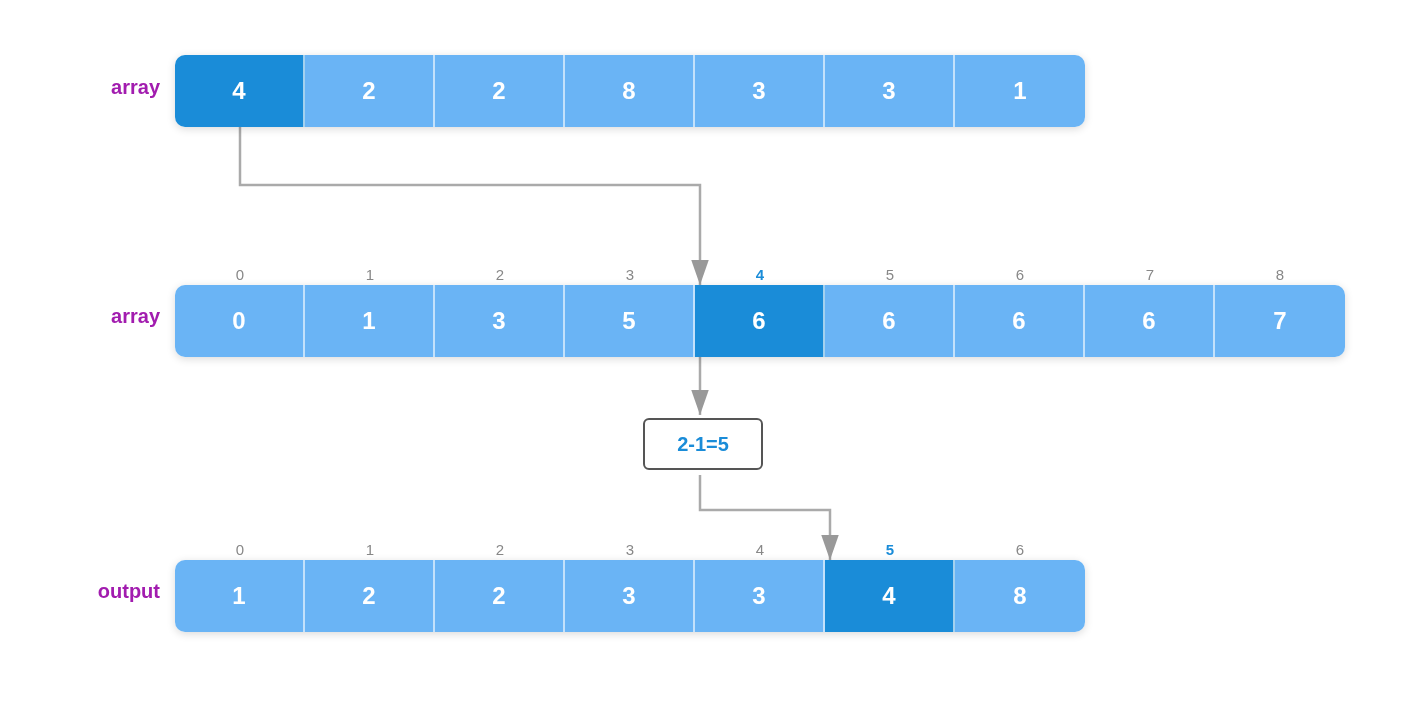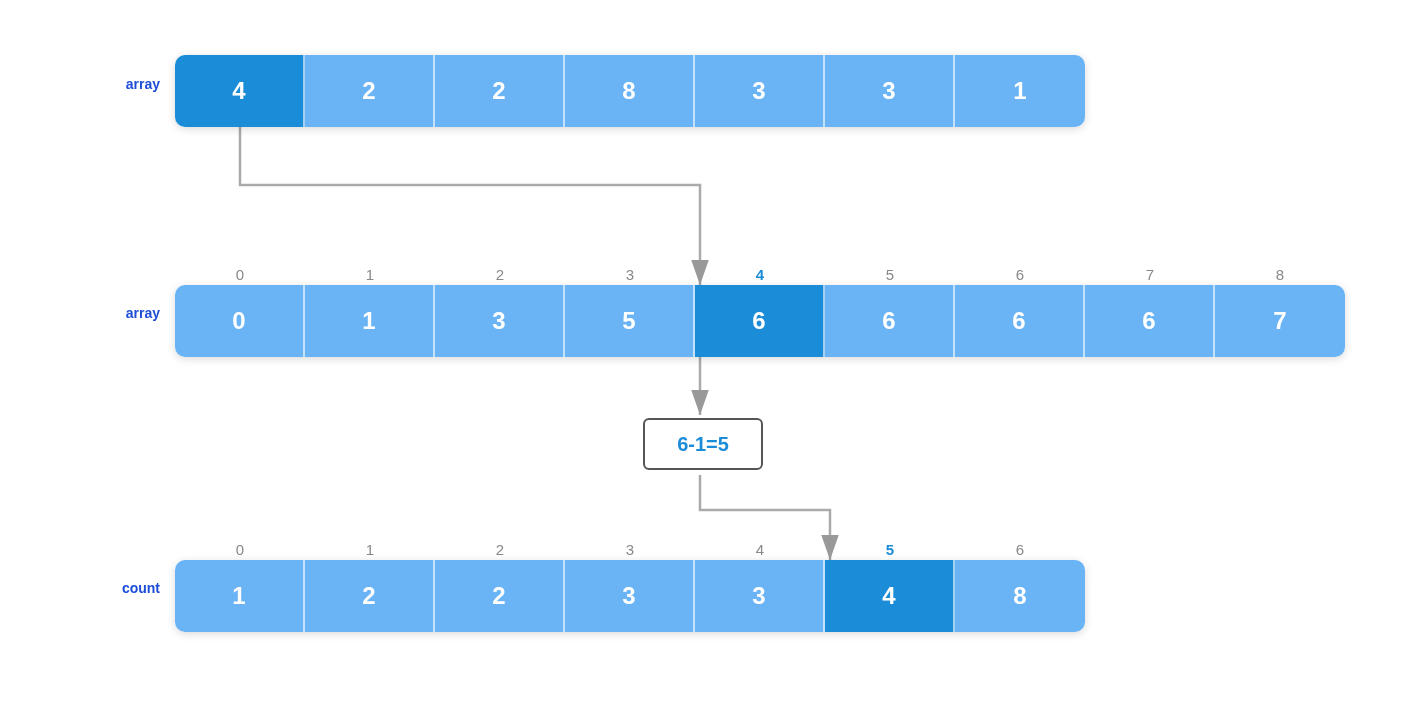--- a/index.html
+++ b/index.html
@@ -16,23 +16,23 @@
       position: absolute;
       left: 0;
       top: 0;
       width: 1428px;
       height: 720px;
     }
 
     
     .row-label {
       position: absolute;
-      font-size: 14px;
+      font-size: 20px;
       font-weight: 600;
-      color: #1d4ed8;
+      color: #a21caf;
       display: flex;
       align-items: center;
     }
 
     
     .cell {
       display: inline-flex;
       align-items: center;
       justify-content: center;
       font-size: 24px;
@@ -147,23 +147,23 @@
       <div class="cell cell-normal" style="width: 130px; height: 72px;">1</div>
       <div class="cell cell-normal" style="width: 130px; height: 72px;">3</div>
       <div class="cell cell-normal" style="width: 130px; height: 72px;">5</div>
       <div class="cell cell-highlight" style="width: 130px; height: 72px;">6</div>
       <div class="cell cell-normal" style="width: 130px; height: 72px;">6</div>
       <div class="cell cell-normal" style="width: 130px; height: 72px;">6</div>
       <div class="cell cell-normal" style="width: 130px; height: 72px;">6</div>
       <div class="cell cell-normal" style="width: 130px; height: 72px;">7</div>
     </div>
 
-  <div class="formula-box" style="left:643px; top:418px; width:120px; height:52px;">6-1=5</div>
+  <div class="formula-box" style="left:643px; top:418px; width:120px; height:52px;">2-1=5</div>
 
-  <div class="row-label" style="left:60px; top:580px; width:100px; justify-content:flex-end;">count</div>
+  <div class="row-label" style="left:60px; top:580px; width:100px; justify-content:flex-end;">output</div>
 
   <div class="index-labels" style="left:175px; top:538px;">
   <div class="index-label" style="width: 130px; height: 22px;">0</div>
       <div class="index-label" style="width: 130px; height: 22px;">1</div>
       <div class="index-label" style="width: 130px; height: 22px;">2</div>
       <div class="index-label" style="width: 130px; height: 22px;">3</div>
       <div class="index-label" style="width: 130px; height: 22px;">4</div>
       <div class="index-label highlight" style="width: 130px; height: 22px;">5</div>
       <div class="index-label" style="width: 130px; height: 22px;">6</div>
     </div>

